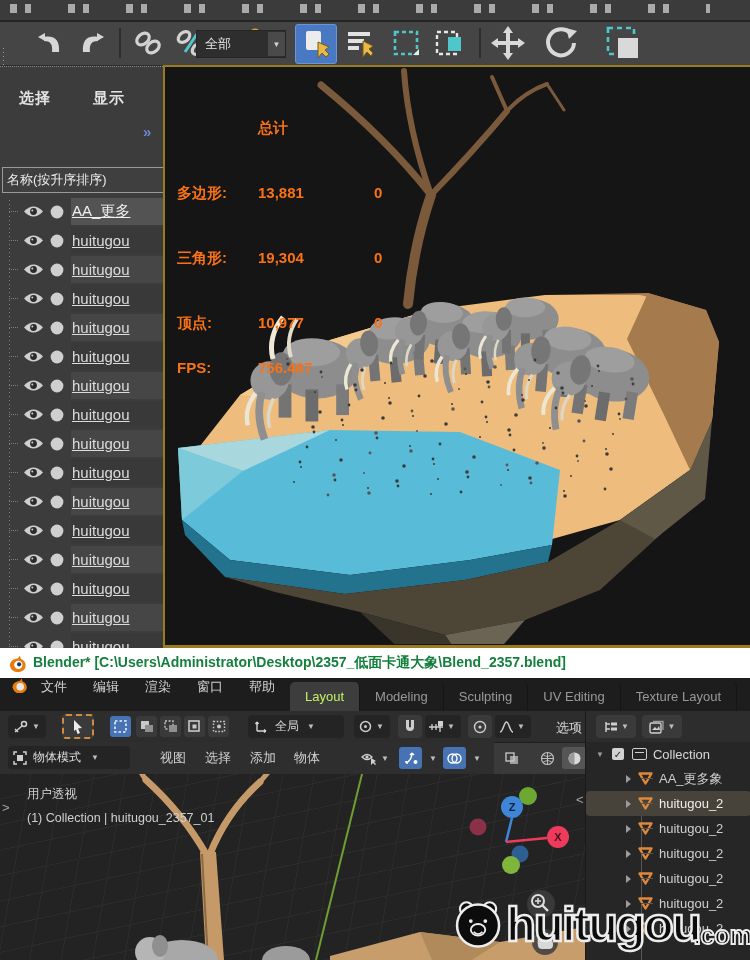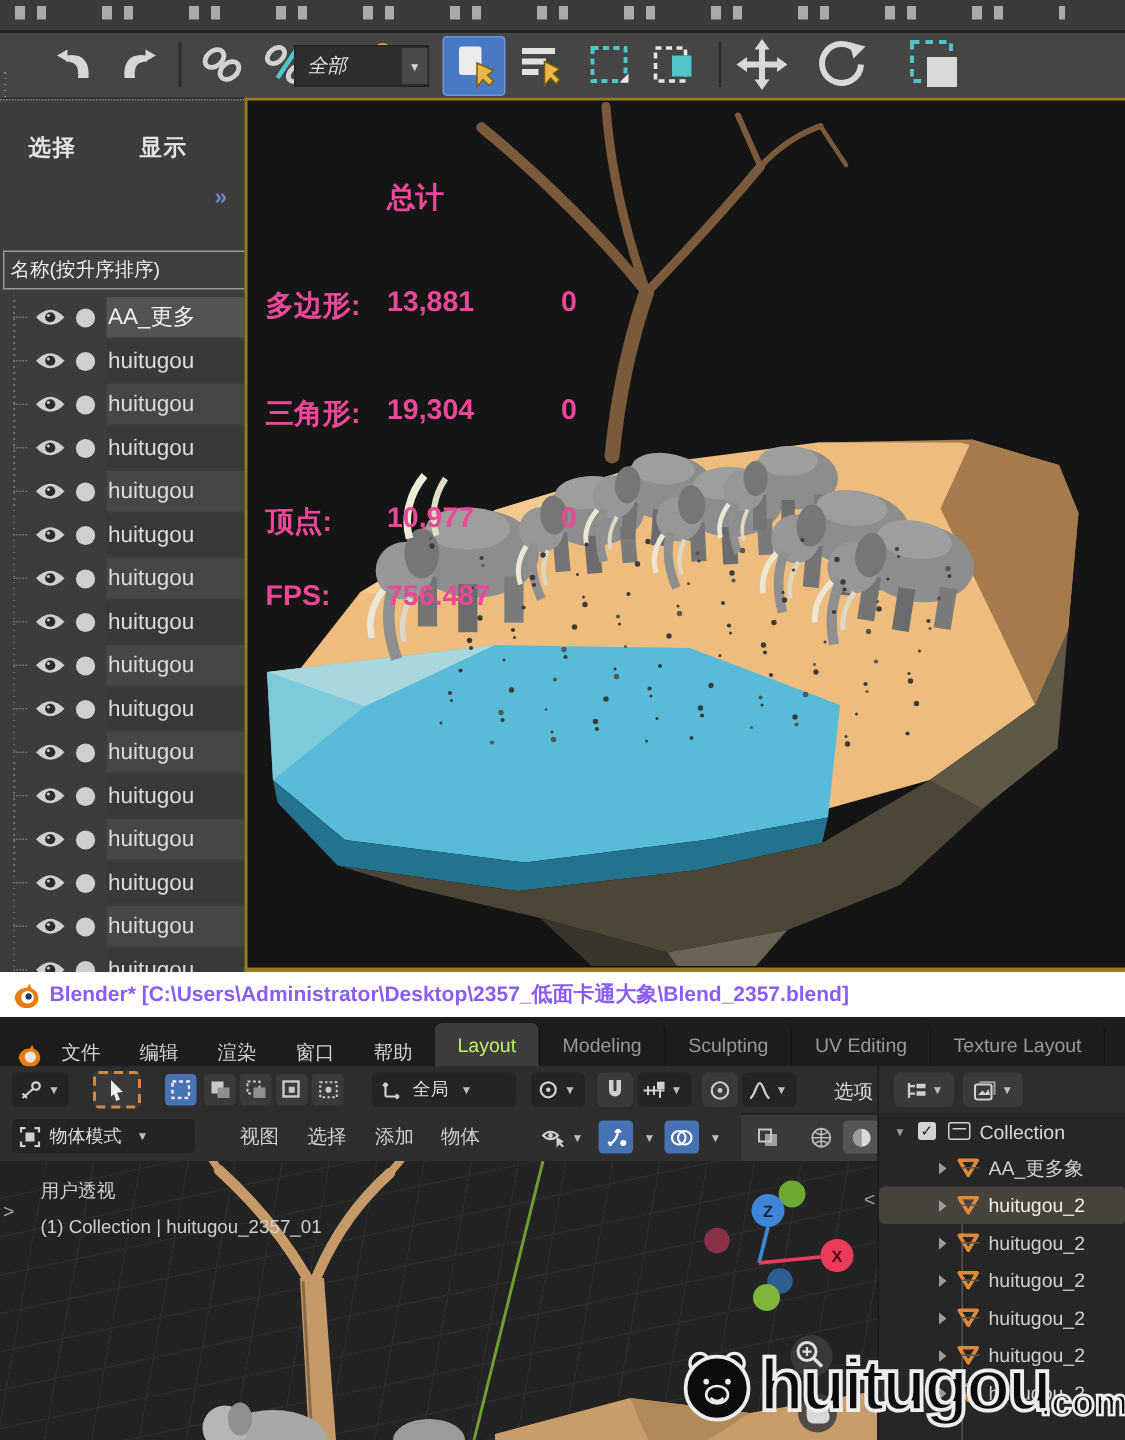--- a/index.html
+++ b/index.html
@@ -13,58 +13,58 @@
     background:repeating-linear-gradient(90deg,#cfcfcf 0 7px,transparent 7px 15px,#cfcfcf 15px 21px,transparent 21px 58px);
     opacity:.75;}
 
   
   .max-toolbar{left:0;top:22px;width:750px;height:43px;background:#454545;border-bottom:1px solid #2d2d2d;}
   .grip-v{left:1px;top:24px;width:5px;height:39px;
     background:repeating-linear-gradient(0deg,#9a9a9a 0 1px,transparent 1px 4px);background-position:2px 0;background-size:1px 100%;background-repeat:no-repeat;}
   .tbtn{position:absolute;top:2px;width:40px;height:38px;display:flex;align-items:center;justify-content:center;border-radius:3px;}
   .tbtn.active-blue{background:#4a79c4;border:1px solid #6b95d6;}
   .tsep{position:absolute;top:6px;width:2px;height:30px;background:#2e2e2e;}
-  .max-dd{position:absolute;left:196px;top:8px;width:88px;height:26px;background:#2e2e2e;border:1px solid #242424;display:flex;align-items:center;font-style:italic;}
+  .max-dd{position:absolute;left:196px;top:8px;width:88px;height:26px;background:#2e2e2e;border:1px solid #242424;display:flex;align-items:center;}
   .max-dd .ddtext{color:#e6e6e6;font-size:13px;padding-left:8px;flex:1;}
   .max-dd .ddarrow{width:17px;height:24px;background:#4a4a4a;display:flex;align-items:center;justify-content:center;color:#d5d5d5;font-size:8px;}
 
   
   .max-panel{left:0;top:66px;width:163px;height:582px;background:#3c3c3c;border-top:1px dotted #8a8a8a;}
   .ptab{position:absolute;color:#e3e3e3;font-size:15px;font-weight:700;letter-spacing:1px;}
   .chev{position:absolute;color:#6d86d6;font-size:15px;font-weight:700;}
   .sort-hdr{position:absolute;left:2px;top:100px;width:156px;height:24px;border:1px solid #9a9a9a;background:#3f3f3f;
     color:#ececec;font-size:13px;display:flex;align-items:center;padding-left:4px;}
   .mlist{position:absolute;left:2px;top:130px;width:161px;height:452px;overflow:hidden;
     background-image:repeating-linear-gradient(0deg,#7e7e7e 0 1px,transparent 1px 4px);
     background-size:1px 100%;background-position:7px 0;background-repeat:no-repeat;}
   .mrow{height:29px;display:flex;align-items:center;}
   .mrow::before{content:'';width:9px;margin-left:7px;border-top:1px dotted #7e7e7e;}
   .mrow .eye-ic{width:21px;height:13px;margin-left:5px;flex:none;}
   .mrow .dot-ic{width:14px;height:14px;margin-left:6px;flex:none;}
   .mname{flex:1;margin-left:7px;height:27px;display:flex;align-items:center;padding-left:1px;
-    color:#dcdcdc;font-size:15px;overflow:hidden;white-space:nowrap;}
+    color:#dcdcdc;font-size:15px;overflow:hidden;white-space:nowrap;text-decoration:underline;}
   .mrow:nth-of-type(odd) .mname{background:#464646;}
   .mrow:nth-of-type(even) .mname{background:#393939;}
   .mrow.selected .mname{background:#535353;color:#f0f0f0;}
 
   
   .max-viewport{left:163px;top:65px;width:587px;height:583px;background:#151515;
     border-left:2px solid #9a7b22;border-top:2px solid #9a7b22;border-bottom:3px solid #9a7b22;box-sizing:border-box;}
   .vp-header{left:14px;top:14px;color:#eaeaea;font-size:13.5px;letter-spacing:.5px;white-space:nowrap;}
-  .stats{left:12px;top:52px;width:260px;color:#ec4899;font-weight:700;font-size:19px;}
+  .stats{left:12px;top:52px;width:260px;color:#f97316;font-weight:700;font-size:15px;}
   .stats .total{margin-left:81px;margin-bottom:8px;}
   .srow{display:grid;grid-template-columns:81px 116px 1fr;margin-bottom:9px;margin-top:46px;}
   .fpsrow{display:grid;grid-template-columns:81px 1fr;margin-top:26px;}
 
   
   .b-title{left:0;top:648px;width:750px;height:30px;background:#ffffff;display:flex;align-items:center;}
-  .b-title .ttl{color:#8b5cf6;font-size:14px;font-weight:600;margin-left:6px;white-space:nowrap;}
-
-  
-  .b-topbar{left:0;top:678px;width:750px;height:33px;background:#1d1d1d;display:flex;align-items:flex-end;}
+  .b-title .ttl{color:#15803d;font-size:14px;font-weight:600;margin-left:6px;white-space:nowrap;}
+
+  
+  .b-topbar{left:0;top:678px;width:750px;height:33px;background:#1d1d1d;display:flex;align-items:flex-start;}
   .bmenu{color:#d2d2d2;font-size:13px;margin:0 13px;cursor:default;}
   .wtabs{position:absolute;left:290px;top:4px;height:29px;display:flex;align-items:flex-end;}
   .wtab{height:29px;display:flex;align-items:center;padding:0 15px;color:#999;font-size:13px;
     border-radius:5px 5px 0 0;border-right:1px solid #151515;white-space:nowrap;}
   .wtab.active{background:#3d3d3d;color:#bef264;}
 
   
   .b-tools{left:0;top:711px;width:585px;height:31px;background:#2d2d2d;border-bottom:1px solid #1f1f1f;}
   .b-outliner-hdr{left:585px;top:711px;width:165px;height:31px;background:#2d2d2d;border-bottom:1px solid #1f1f1f;border-left:1px solid #1a1a1a;}
   .obtn{position:absolute;top:4px;height:23px;background:#3a3a3a;border-radius:4px;display:flex;align-items:center;justify-content:center;color:#cfcfcf;}

